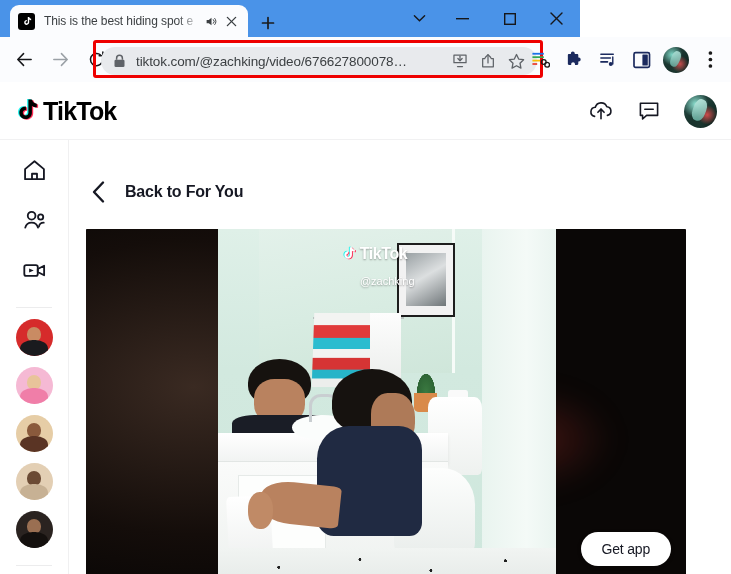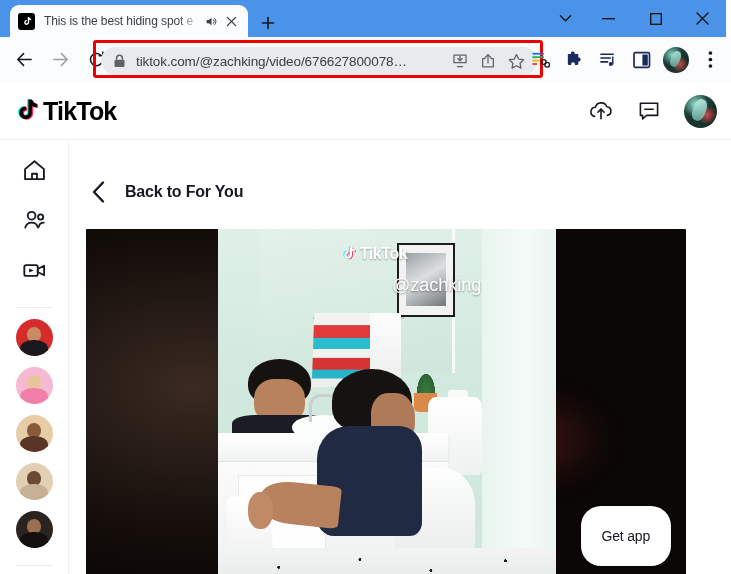--- a/index.html
+++ b/index.html
@@ -6,21 +6,21 @@
   html, body {
     width: 731px; height: 574px;
     overflow: hidden;
     font-family: "Liberation Sans", sans-serif;
     background: #ffffff;
   }
   #app { position: relative; width: 731px; height: 574px; overflow: hidden; }
 
   
   .titlebar {
-    position: absolute; left: 0; top: 0; width: 726px; height: 37px;
+    position: absolute; left: 0; top: 0; width: 580px; height: 37px;
     background: #4a93e8;
   }
   .tab {
     position: absolute; left: 10px; top: 5px; width: 238px; height: 32px;
     background: #fbfcfe;
     border-radius: 9px 9px 0 0;
     display: flex; align-items: center; padding: 0 8px;
   }
   .tab-favicon {
     width: 17px; height: 17px; border-radius: 3px; background: #000;
@@ -265,27 +265,27 @@
       radial-gradient(circle at 18% 60%, #1f1f1f 0 1.4px, transparent 1.6px),
       radial-gradient(circle at 42% 35%, #1f1f1f 0 1.4px, transparent 1.6px),
       radial-gradient(circle at 63% 70%, #1f1f1f 0 1.4px, transparent 1.6px),
       radial-gradient(circle at 85% 40%, #1f1f1f 0 1.4px, transparent 1.6px);
   }
   
   .vid-watermark { position: absolute; left: 36%; top: 4.5%; display:flex; align-items:center; }
   .vid-wm-note { width: 18px; height: 18px; position: relative; }
   .vid-wm-text { font-size: 16px; font-weight: bold; color:#fff; margin-left: 2px;
     letter-spacing: -0.4px; text-shadow: 0 1px 2px rgba(0,0,0,.35); }
-  .vid-user { position: absolute; left: 42%; top: 13%; font-size: 18px; color:#fff;
-    text-shadow: 0 1px 2px rgba(0,0,0,.4); margin-left: 32px; }
+  .vid-user { position: absolute; left: 42%; top: 13%; font-size: 11px; color:#fff;
+    text-shadow: 0 1px 2px rgba(0,0,0,.4); }
 
   .get-app {
     position: absolute; right: 15px; bottom: 14px;
     background: #fff; color: #161823; font-size: 14px;
-    padding: 22px 21px; border-radius: 20px;
+    padding: 9px 21px; border-radius: 20px;
     box-shadow: 0 1px 4px rgba(0,0,0,.2);
     letter-spacing: -0.2px;
   }
 </style>
 </head>
 <body>
 
 <div id="app">
 
   <div class="titlebar">

